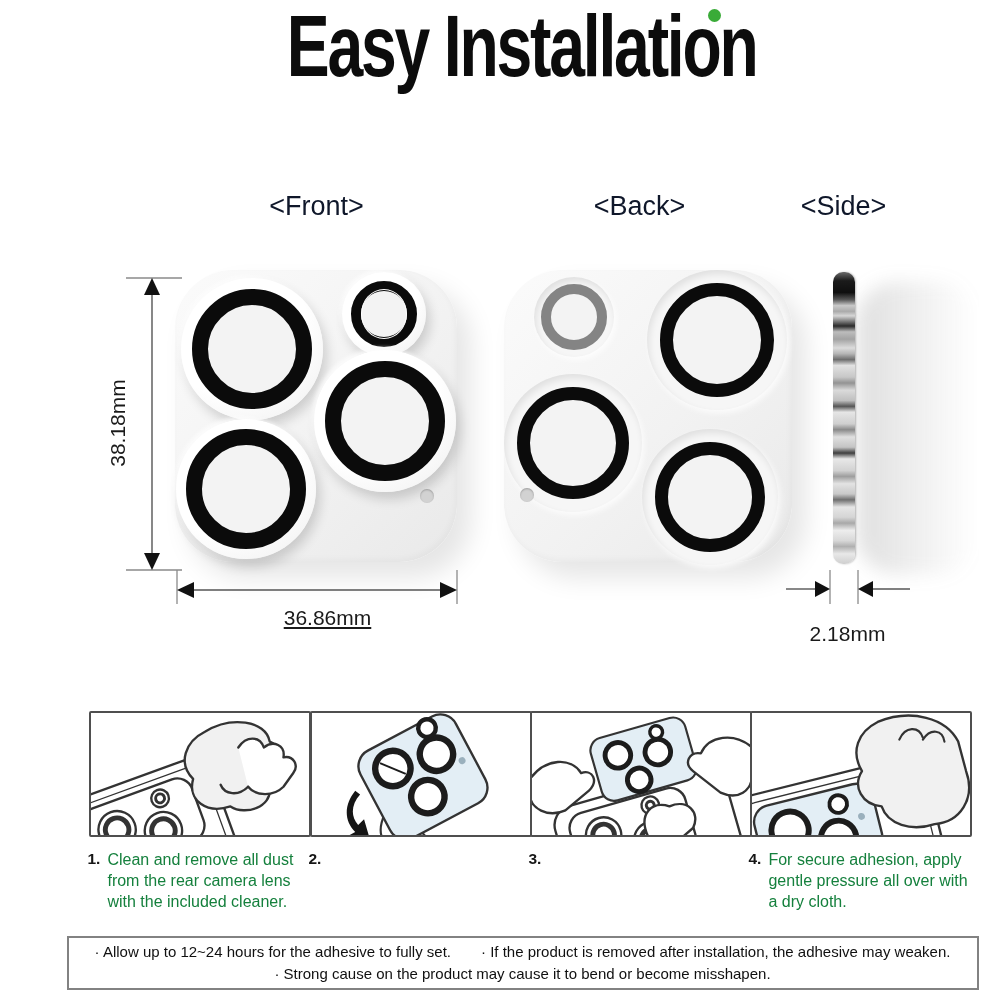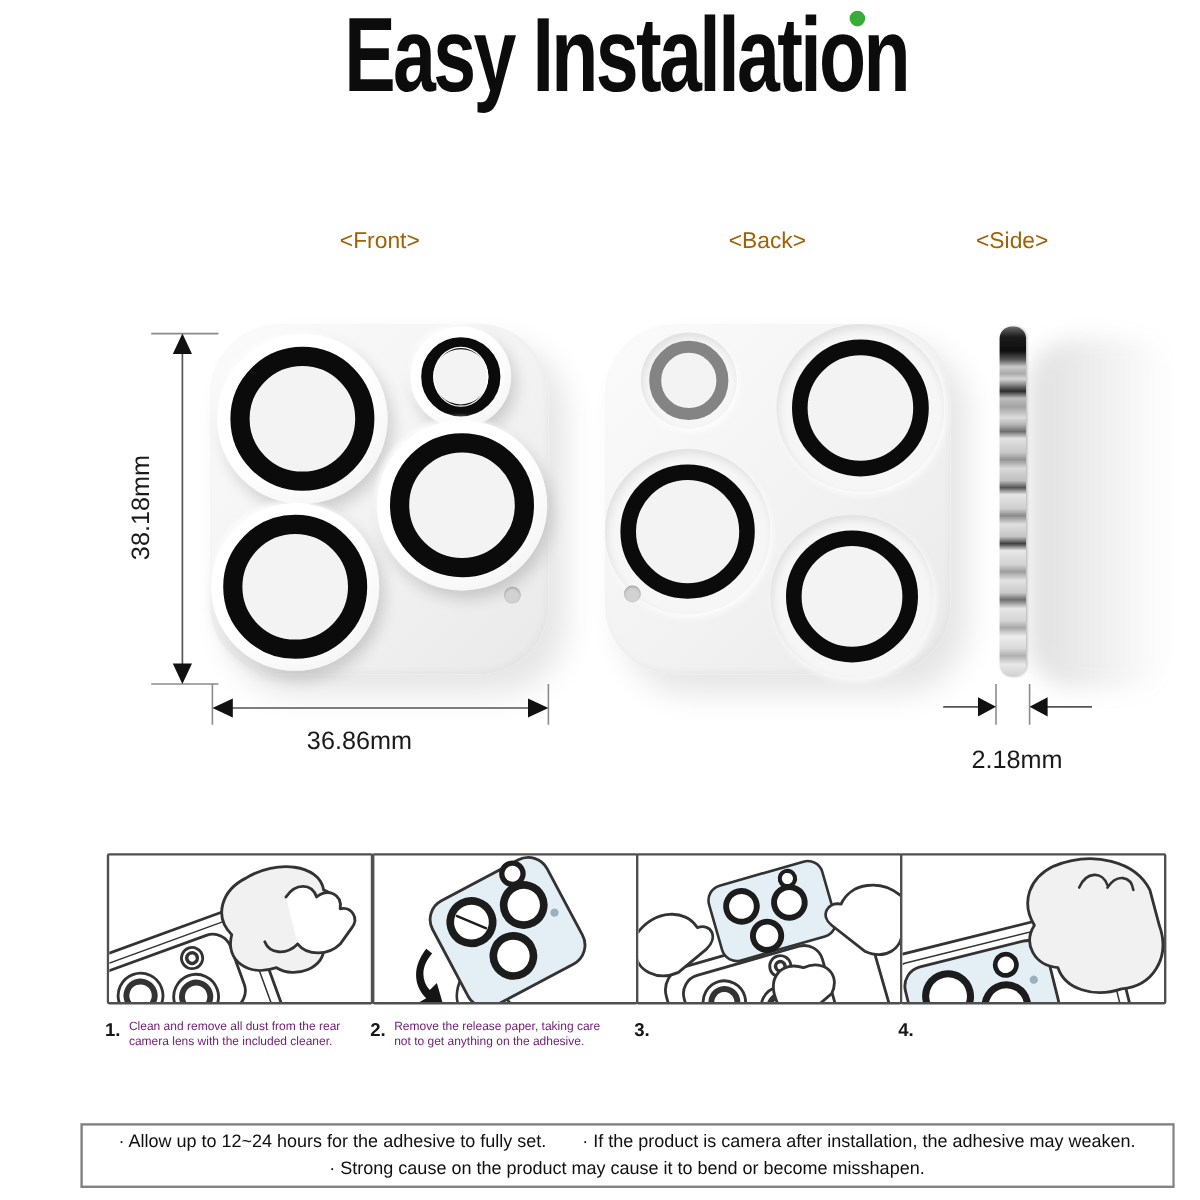--- a/index.html
+++ b/index.html
@@ -15,21 +15,21 @@
     color:#0c0c0c; transform:scaleX(0.73); transform-origin:center; white-space:nowrap;
     line-height:1.05;
   }
   .accent-dot {
     position:absolute; left:686px; top:9px; width:13px; height:13px;
     border-radius:50%; background:#3aab38;
   }
   
   .view-label {
     position:absolute; top:191px; transform:translateX(-50%);
-    font-size:19px; font-weight:500; color:#a16207; white-space:nowrap;
+    font-size:27px; font-weight:500; color:#0f172a; white-space:nowrap;
   }
   
   .panel {
     position:absolute; border-radius:58px;
     background:linear-gradient(135deg,#fbfbfb 0%,#f2f2f2 55%,#e9e9e9 100%);
     box-shadow:14px 16px 26px rgba(0,0,0,0.10), inset -2px -3px 6px rgba(0,0,0,0.03);
   }
   .ledge {
     position:absolute; border-radius:50%;
     background:radial-gradient(circle at 35% 30%, #ffffff 55%, #ededed 100%);
@@ -83,21 +83,21 @@
   
   .step-box {
     position:absolute; top:711px; width:222px; height:126px; background:#fff;
     border:2px solid #4f4f4f; border-radius:2px; box-sizing:border-box; overflow:hidden;
   }
   .step-box svg { width:100%; height:100%; display:block; }
   .step-text {
     position:absolute; top:849px; display:flex; gap:7px; align-items:flex-start;
   }
   .step-num { font-size:15.5px; font-weight:700; color:#161616; line-height:1.32; }
-  .step-body { font-size:10px; color:#701a75; line-height:1.32; }
+  .step-body { font-size:16px; color:#15803d; line-height:1.32; }
   
   .footer-box {
     position:absolute; left:45px; top:936px; width:912px; height:54px;
     border:2px solid #828282; box-sizing:border-box; background:#fff;
     display:flex; flex-direction:column; align-items:center; justify-content:center;
   }
   .footer-line { display:flex; gap:30px; font-size:15px; color:#101010; line-height:22px; }
   .footer-line span { white-space:nowrap; }
 </style>
 </head>
@@ -168,21 +168,21 @@
   </svg>
   <div class="dim-label vertical" style="left:41px; top:411px; width:110px;">38.18mm</div>
 
   <svg class="dim-svg" style="left:145px; top:568px;" width="300" height="40" viewBox="0 0 300 40">
     <line x1="10" y1="2" x2="10" y2="36" stroke="#8a8a8a" stroke-width="1.3"></line>
     <line x1="290" y1="2" x2="290" y2="36" stroke="#8a8a8a" stroke-width="1.3"></line>
     <line x1="12" y1="22" x2="288" y2="22" stroke="#555" stroke-width="1.4"></line>
     <polygon points="10,22 27,14 27,30" fill="#111"></polygon>
     <polygon points="290,22 273,14 273,30" fill="#111"></polygon>
   </svg>
-  <div class="dim-label" style="left:128px; top:606px; width:300px;">36.86mm</div>
+  <div class="dim-label" style="left:156px; top:606px; width:300px;text-decoration:underline;">36.86mm</div>
 
   <svg class="dim-svg" style="left:756px; top:568px;" width="140" height="40" viewBox="0 0 140 40">
     <line x1="52" y1="2" x2="52" y2="36" stroke="#8a8a8a" stroke-width="1.3"></line>
     <line x1="80" y1="2" x2="80" y2="36" stroke="#8a8a8a" stroke-width="1.3"></line>
     <line x1="8" y1="21" x2="38" y2="21" stroke="#555" stroke-width="1.4"></line>
     <polygon points="52,21 37,13 37,29" fill="#111"></polygon>
     <line x1="132" y1="21" x2="94" y2="21" stroke="#555" stroke-width="1.4"></line>
     <polygon points="80,21 95,13 95,29" fill="#111"></polygon>
   </svg>
   <div class="dim-label" style="left:756px; top:606px; width:140px;margin-top:16px;">2.18mm</div>
@@ -262,32 +262,32 @@
       <path d="M150 26 C156 12 170 12 174 24 M174 26 C182 14 194 16 196 28" fill="none" stroke="#333" stroke-width="2.2" stroke-linecap="round"></path>
     </svg>
   </div>
 
   <div class="step-text" style="left:66px; width:228px;">
     <span class="step-num">1.</span>
     <div class="step-body" style="width:202px;">Clean and remove all dust from the rear camera lens with the included cleaner.</div>
   </div>
   <div class="step-text" style="left:287px; width:228px;">
     <span class="step-num">2.</span>
-    <div class="step-body" style="width:178px;">Remove the release paper, taking care not to get anything on the adhesive.</div>
   </div>
   <div class="step-text" style="left:507px; width:228px;">
     <span class="step-num">3.</span>
   </div>
   <div class="step-text" style="left:727px; width:228px;">
     <span class="step-num">4.</span>
+    <div class="step-body" style="width:200px;">For secure adhesion, apply gentle pressure all over with a dry cloth.</div>
   </div>
 
   <div class="footer-box">
     <div class="footer-line">
       <span>· Allow up to 12~24 hours for the adhesive to fully set.</span>
-      <span>· If the product is camera after installation, the adhesive may weaken.</span>
+      <span>· If the product is removed after installation, the adhesive may weaken.</span>
     </div>
     <div class="footer-line">
       <span>· Strong cause on the product may cause it to bend or become misshapen.</span>
     </div>
   </div>
 
 </div>
 
 </body></html>

